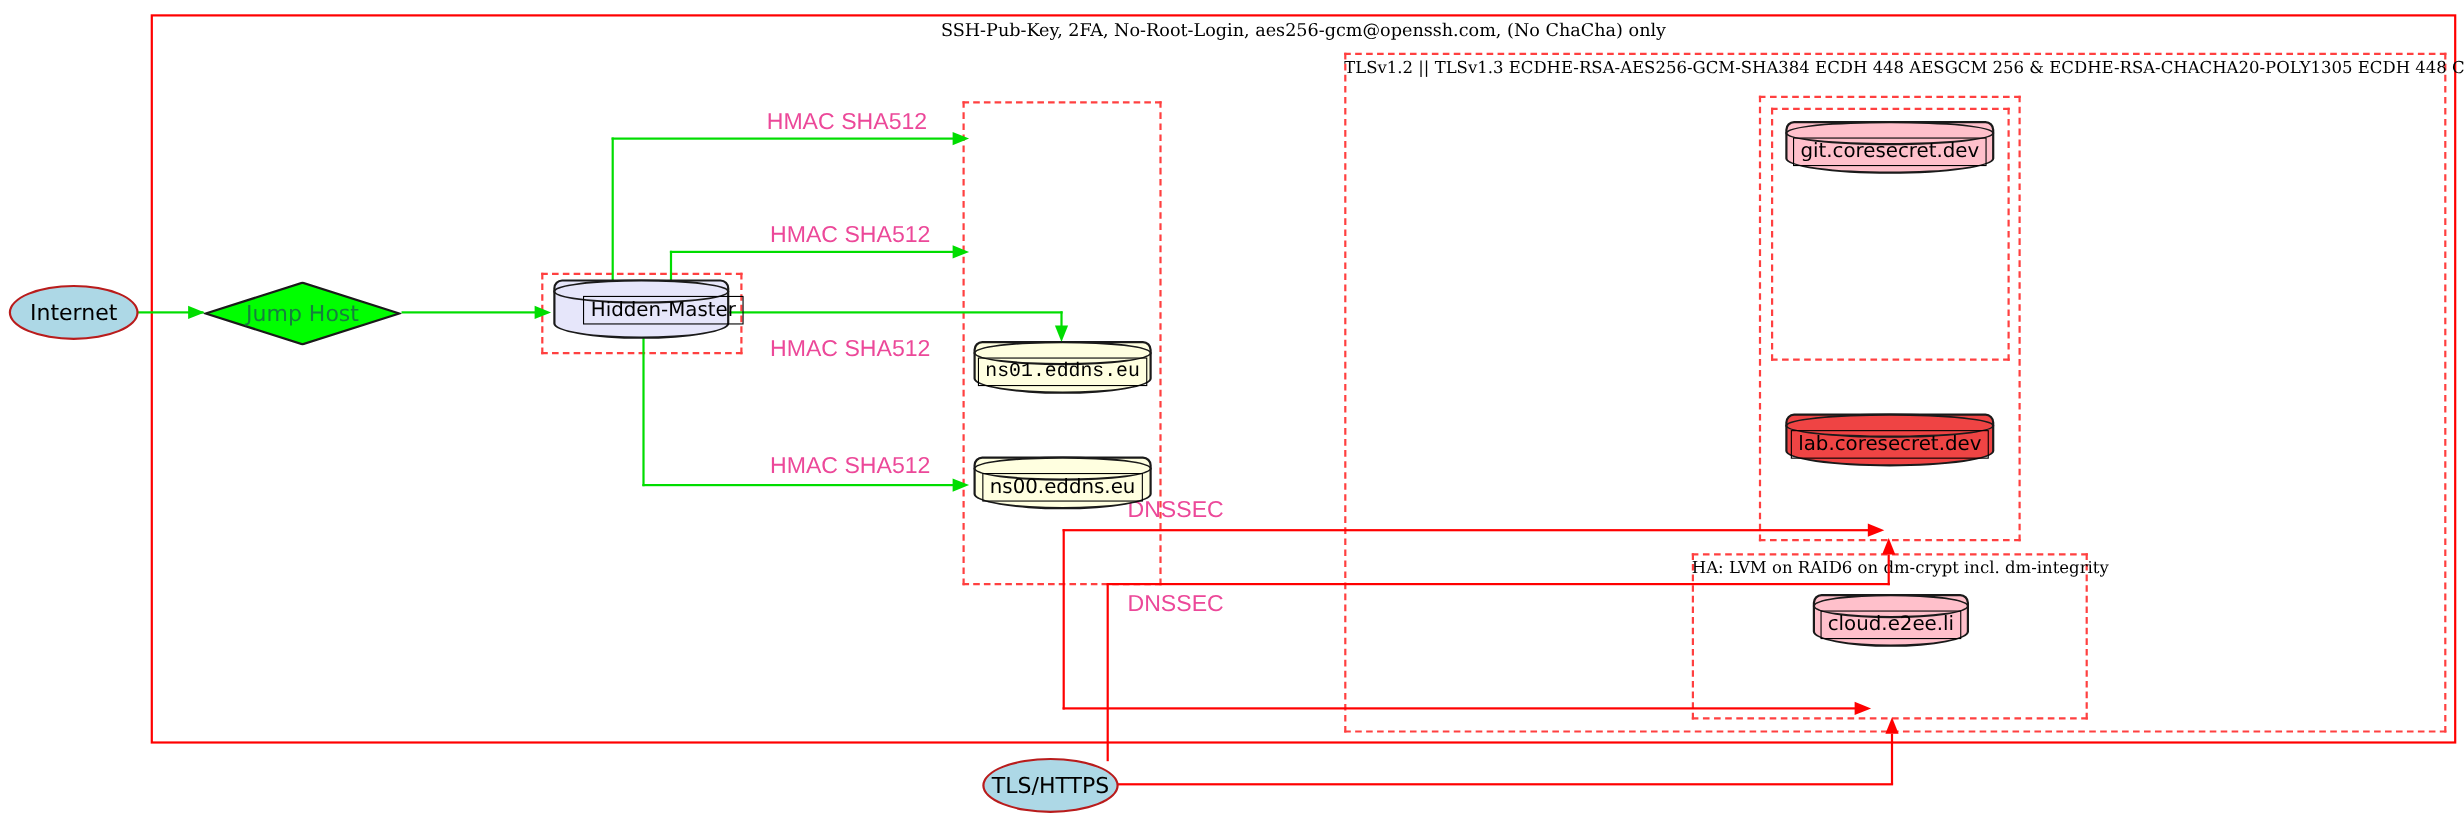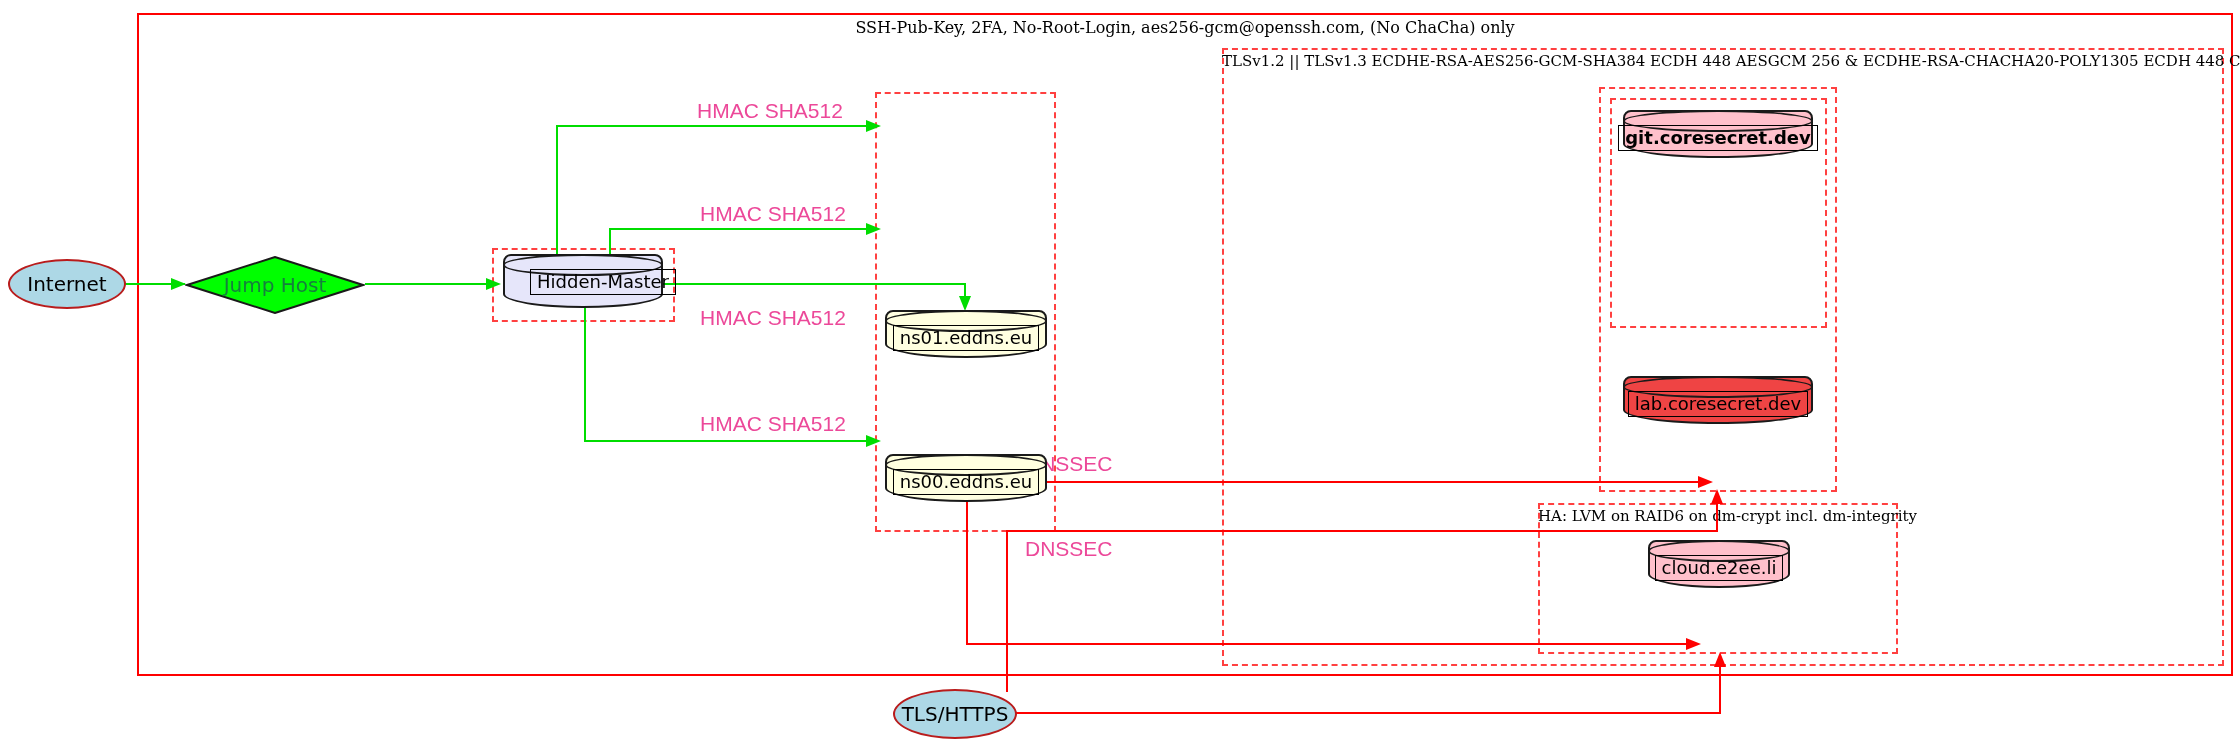--- a/index.html
+++ b/index.html
@@ -137,28 +137,28 @@
     <svg width="180" height="58">
       <polygon points="2,29 90,1 178,29 90,57" fill="#00ff00" stroke="#1a1a1a" stroke-width="2"></polygon>
     </svg>
     <div class="dia-label">Jump Host</div>
   </div>
 
   <div class="cyl" style="left:503px;top:254px;width:160px;height:54px;background:#e6e6fa;padding-left:40px;">
     <span class="nlabel">Hidden-Master</span>
   </div>
 
-  <div class="cyl" style="left:885px;top:310px;width:162px;height:48px;background:#ffffe0;">
+  <div class="cyl" style="left:885px;top:310px;width:162px;height:48px;background:#ffffe0;font-family:Liberation Mono, monospace;">
     <span class="nlabel">ns01.eddns.eu</span>
   </div>
-  <div class="cyl" style="left:885px;top:415px;width:162px;height:48px;background:#ffffe0;margin-top:39px;">
+  <div class="cyl" style="left:885px;top:415px;width:162px;height:48px;background:#ffffe0;">
     <span class="nlabel">ns00.eddns.eu</span>
   </div>
 
-  <div class="cyl" style="left:1623px;top:110px;width:190px;height:48px;background:#ffc0cb;font-weight:bold;">
+  <div class="cyl" style="left:1623px;top:110px;width:190px;height:48px;background:#ffc0cb;">
     <span class="nlabel">git.coresecret.dev</span>
   </div>
   <div class="cyl" style="left:1623px;top:376px;width:190px;height:48px;background:#ef4444;">
     <span class="nlabel">lab.coresecret.dev</span>
   </div>
   <div class="cyl" style="left:1648px;top:540px;width:142px;height:48px;background:#ffc0cb;">
     <span class="nlabel">cloud.e2ee.li</span>
   </div>
 
   <div class="enode" style="left:893px;top:689px;width:124px;height:50px;background:#add8e6;">

